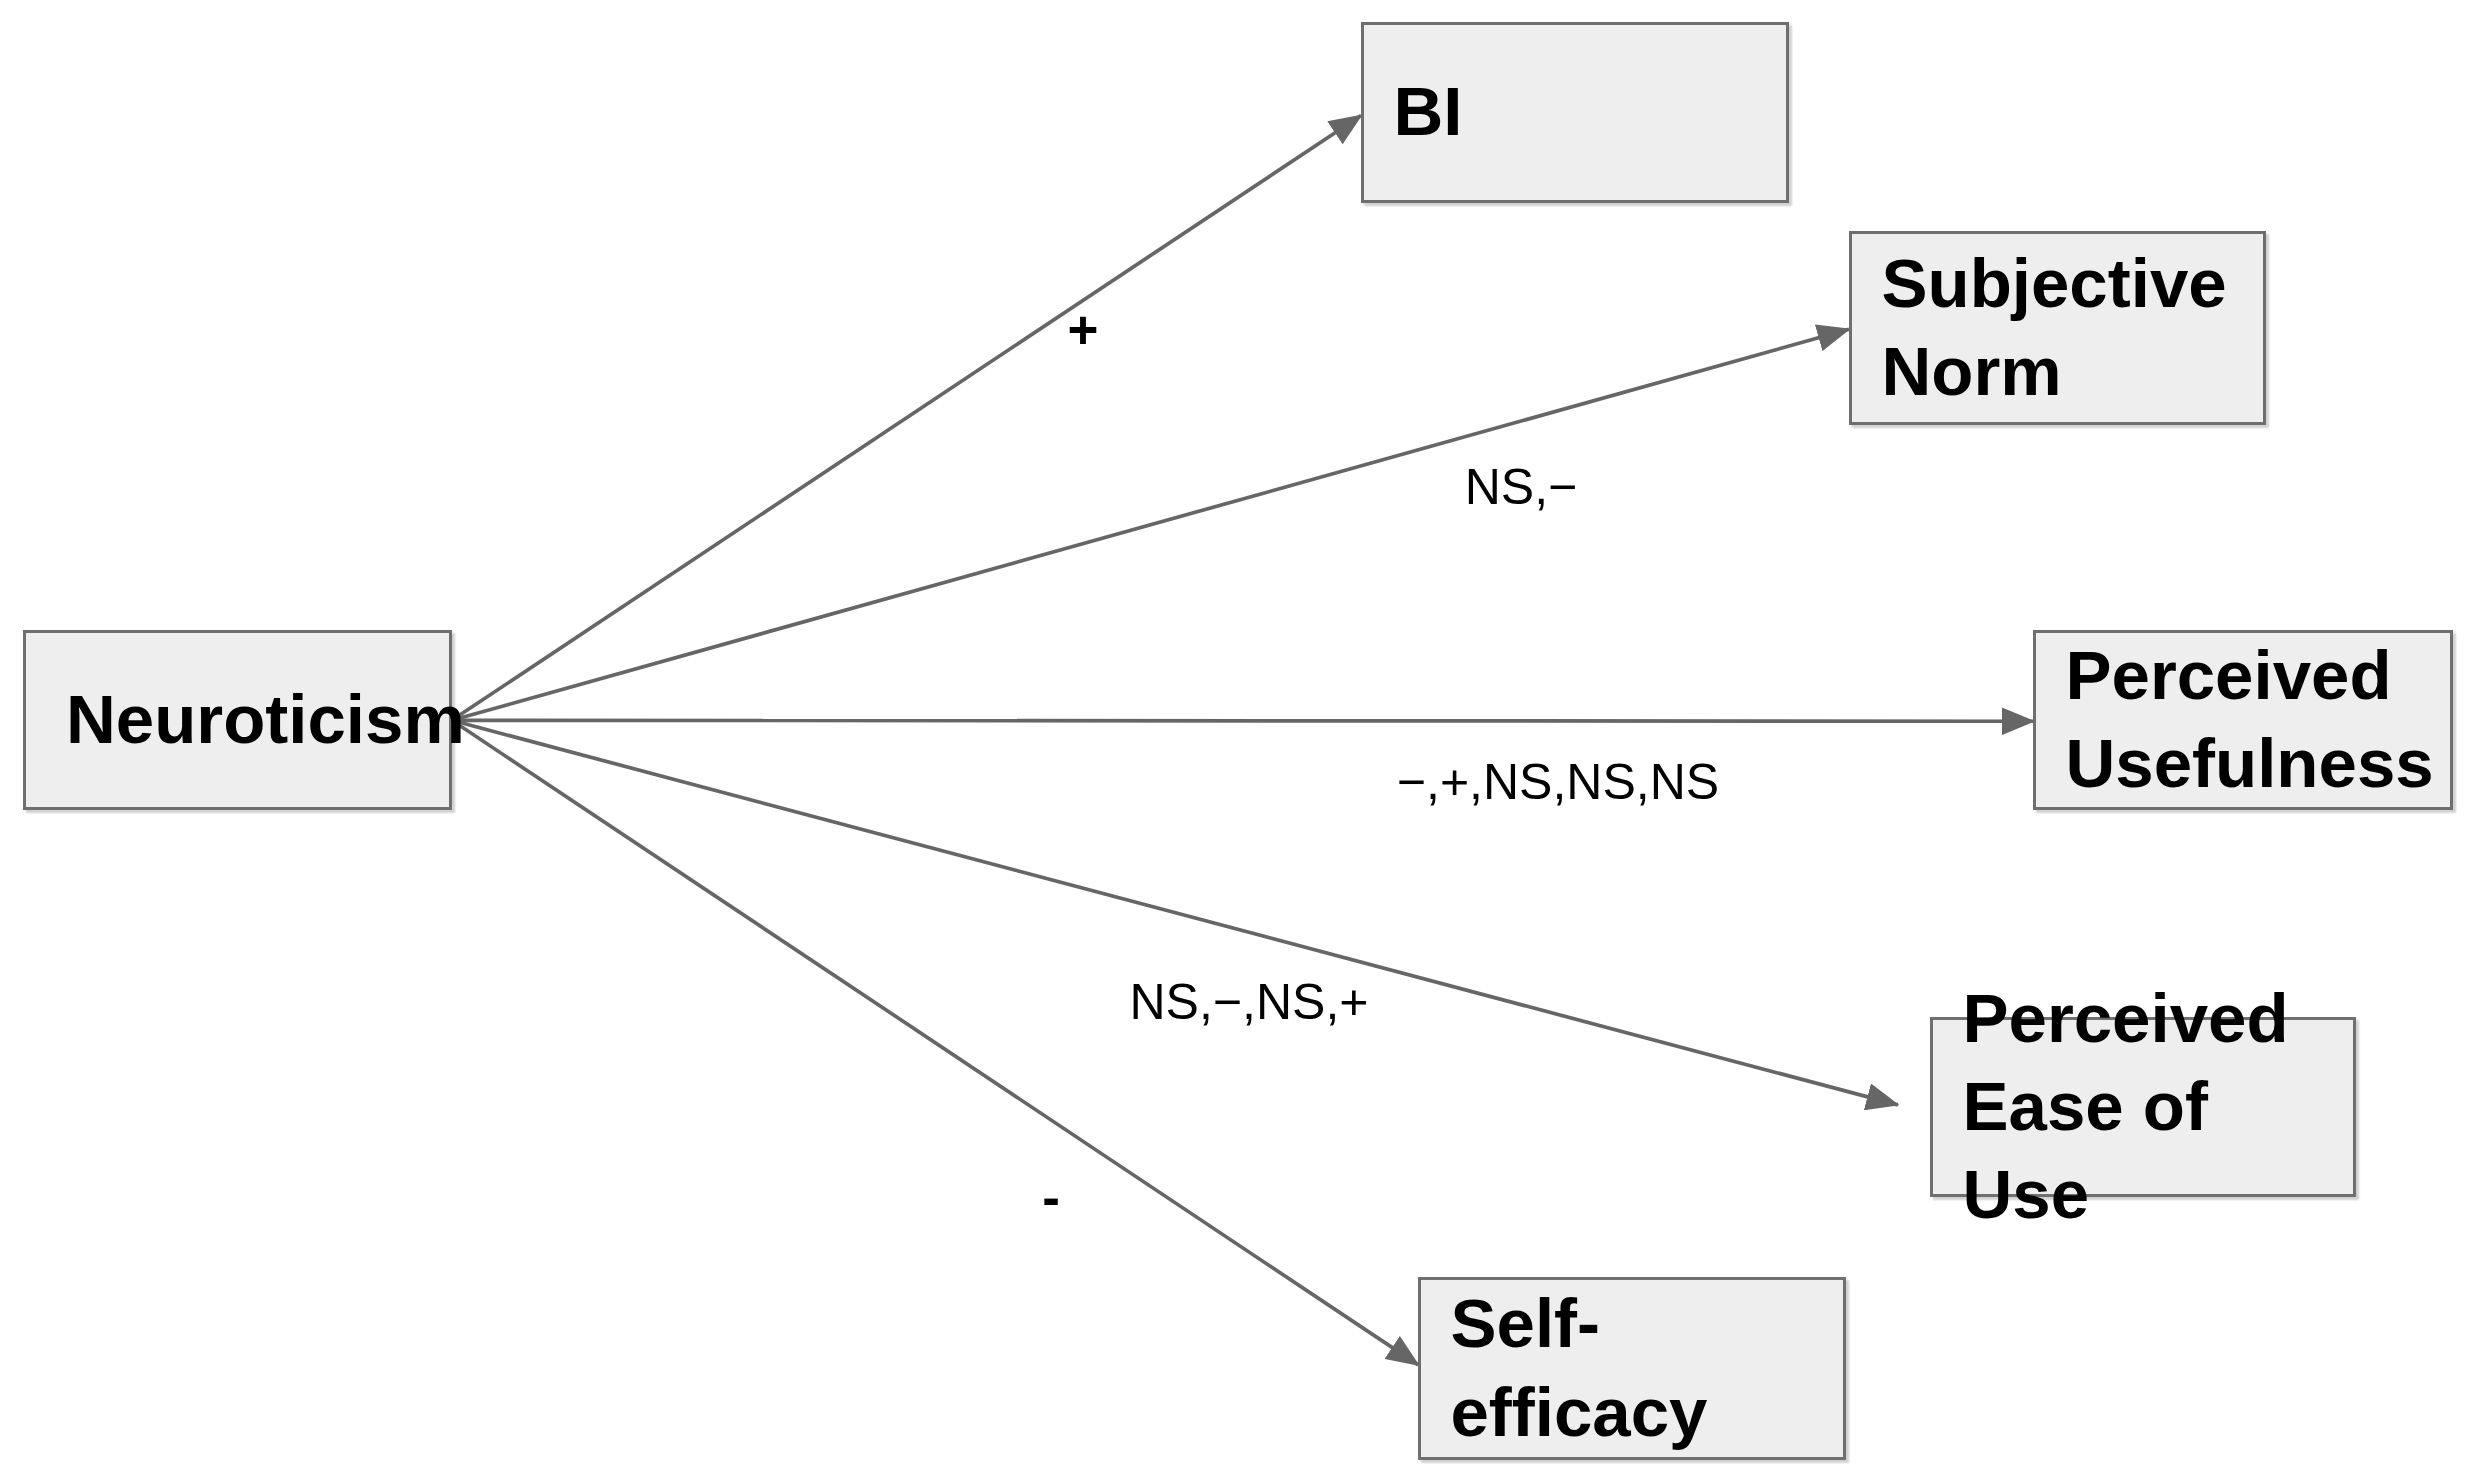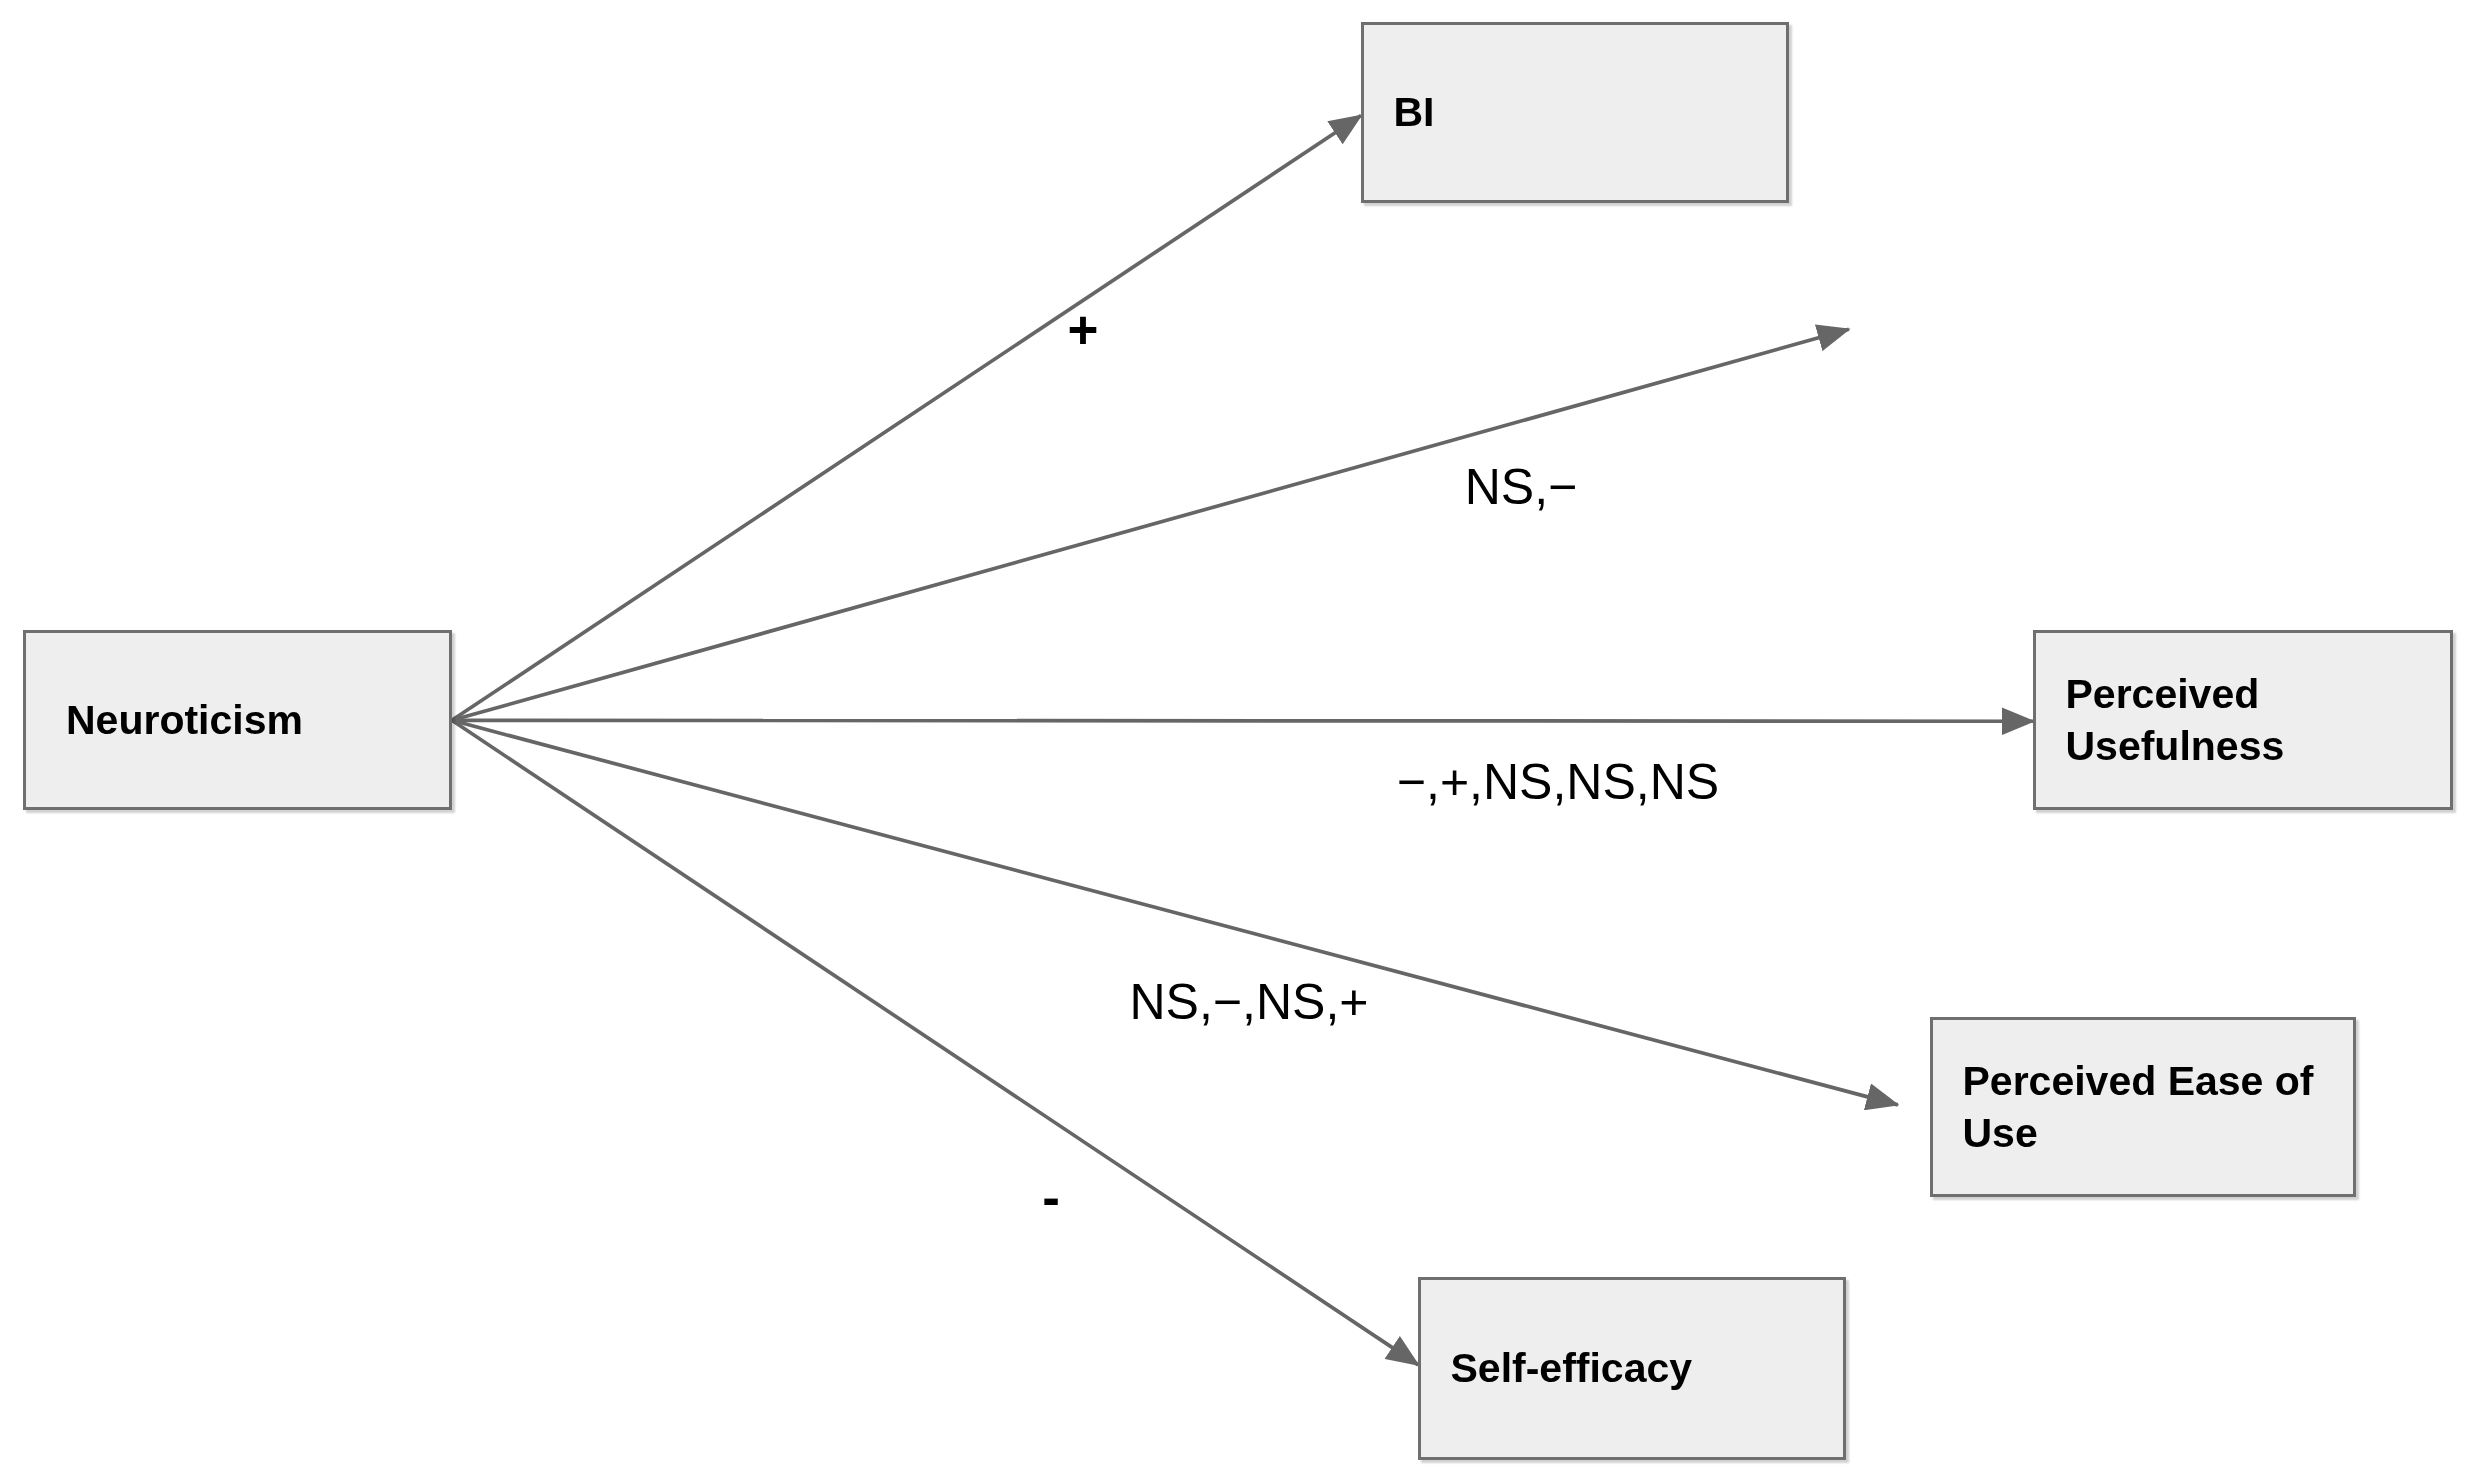--- a/index.html
+++ b/index.html
@@ -32,21 +32,21 @@
   }
   .node {
     position: absolute;
     display: flex;
     align-items: center;
     background: var(--node-fill);
     border: 3.7px solid var(--node-border);
     box-shadow: 2.8px 2.8px 1.8px rgba(0,0,0,0.18);
     color: var(--label-text);
     font-weight: bold;
-    font-size: 41px;
+    font-size: 69px;
     line-height: 1.28;
     padding-left: 29.5px;
     padding-right: 11px;
   }
   .node-neuroticism        { left: 23px;   top: 630px;  width: 429px; height: 180px; padding-left: 40px; }
   .node-bi                 { left: 1361px; top: 22px;   width: 428px; height: 181px; }
   .node-subjective-norm    { left: 1849px; top: 231px;  width: 417px; height: 194px; }
   .node-perceived-usefulness { left: 2033px; top: 630px; width: 420px; height: 180px; }
   .node-perceived-ease     { left: 1898px; top: 1017px; width: 426px; height: 180px; margin-left: 32px; }
   .node-self-efficacy      { left: 1418px; top: 1277px; width: 428px; height: 183px; }
@@ -83,20 +83,23 @@
   </svg>
 
   <div class="node node-neuroticism">
     <span>Neuroticism</span>
   </div>
 
   <div class="node node-bi">
     <span>BI</span>
   </div>
 
+  <div class="node node-subjective-norm">
+    <span>Subjective Norm</span>
+  </div>
 
   <div class="node node-perceived-usefulness">
     <span>Perceived Usefulness</span>
   </div>
 
   <div class="node node-perceived-ease">
     <span>Perceived Ease of Use</span>
   </div>
 
   <div class="node node-self-efficacy">

